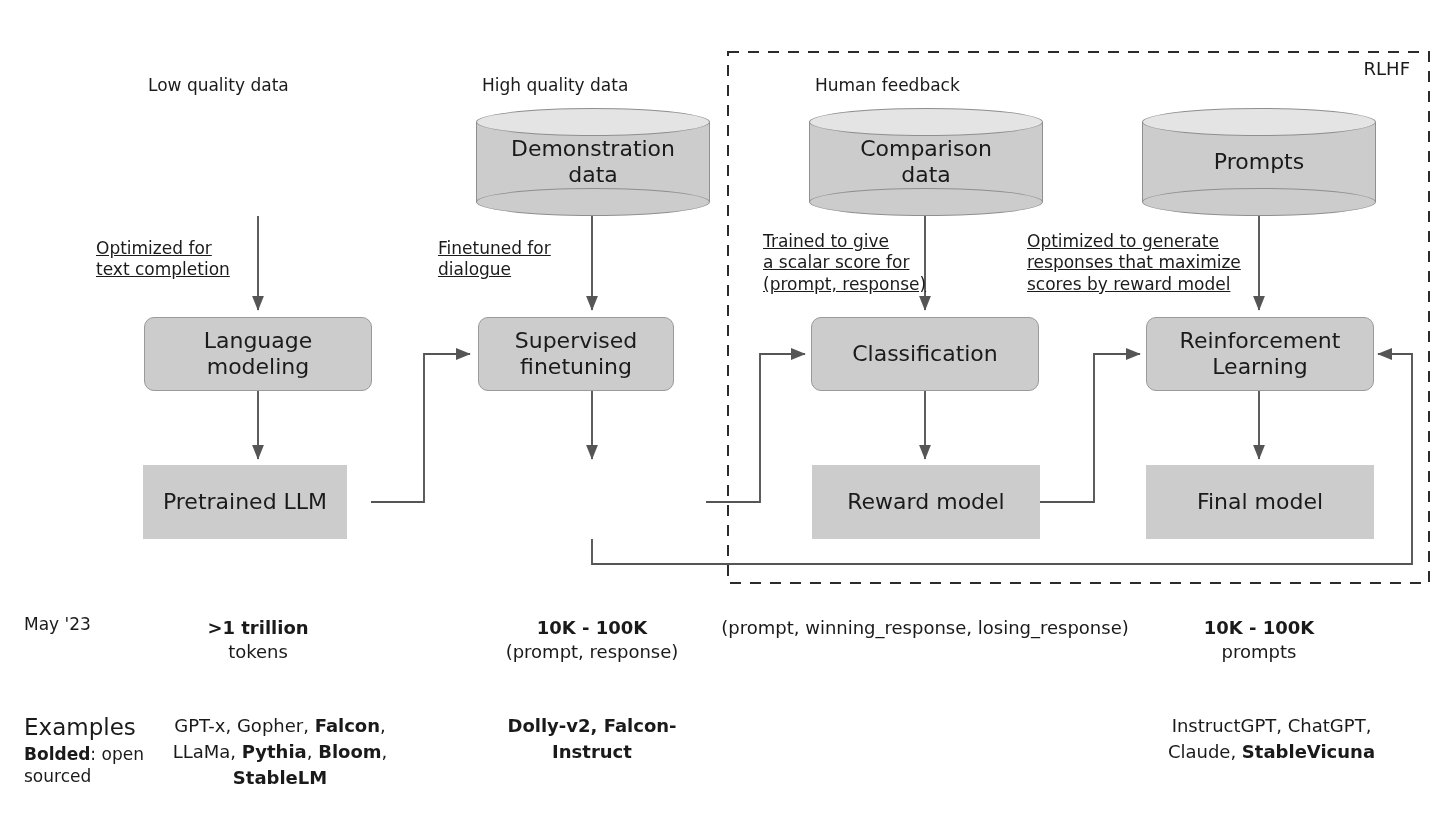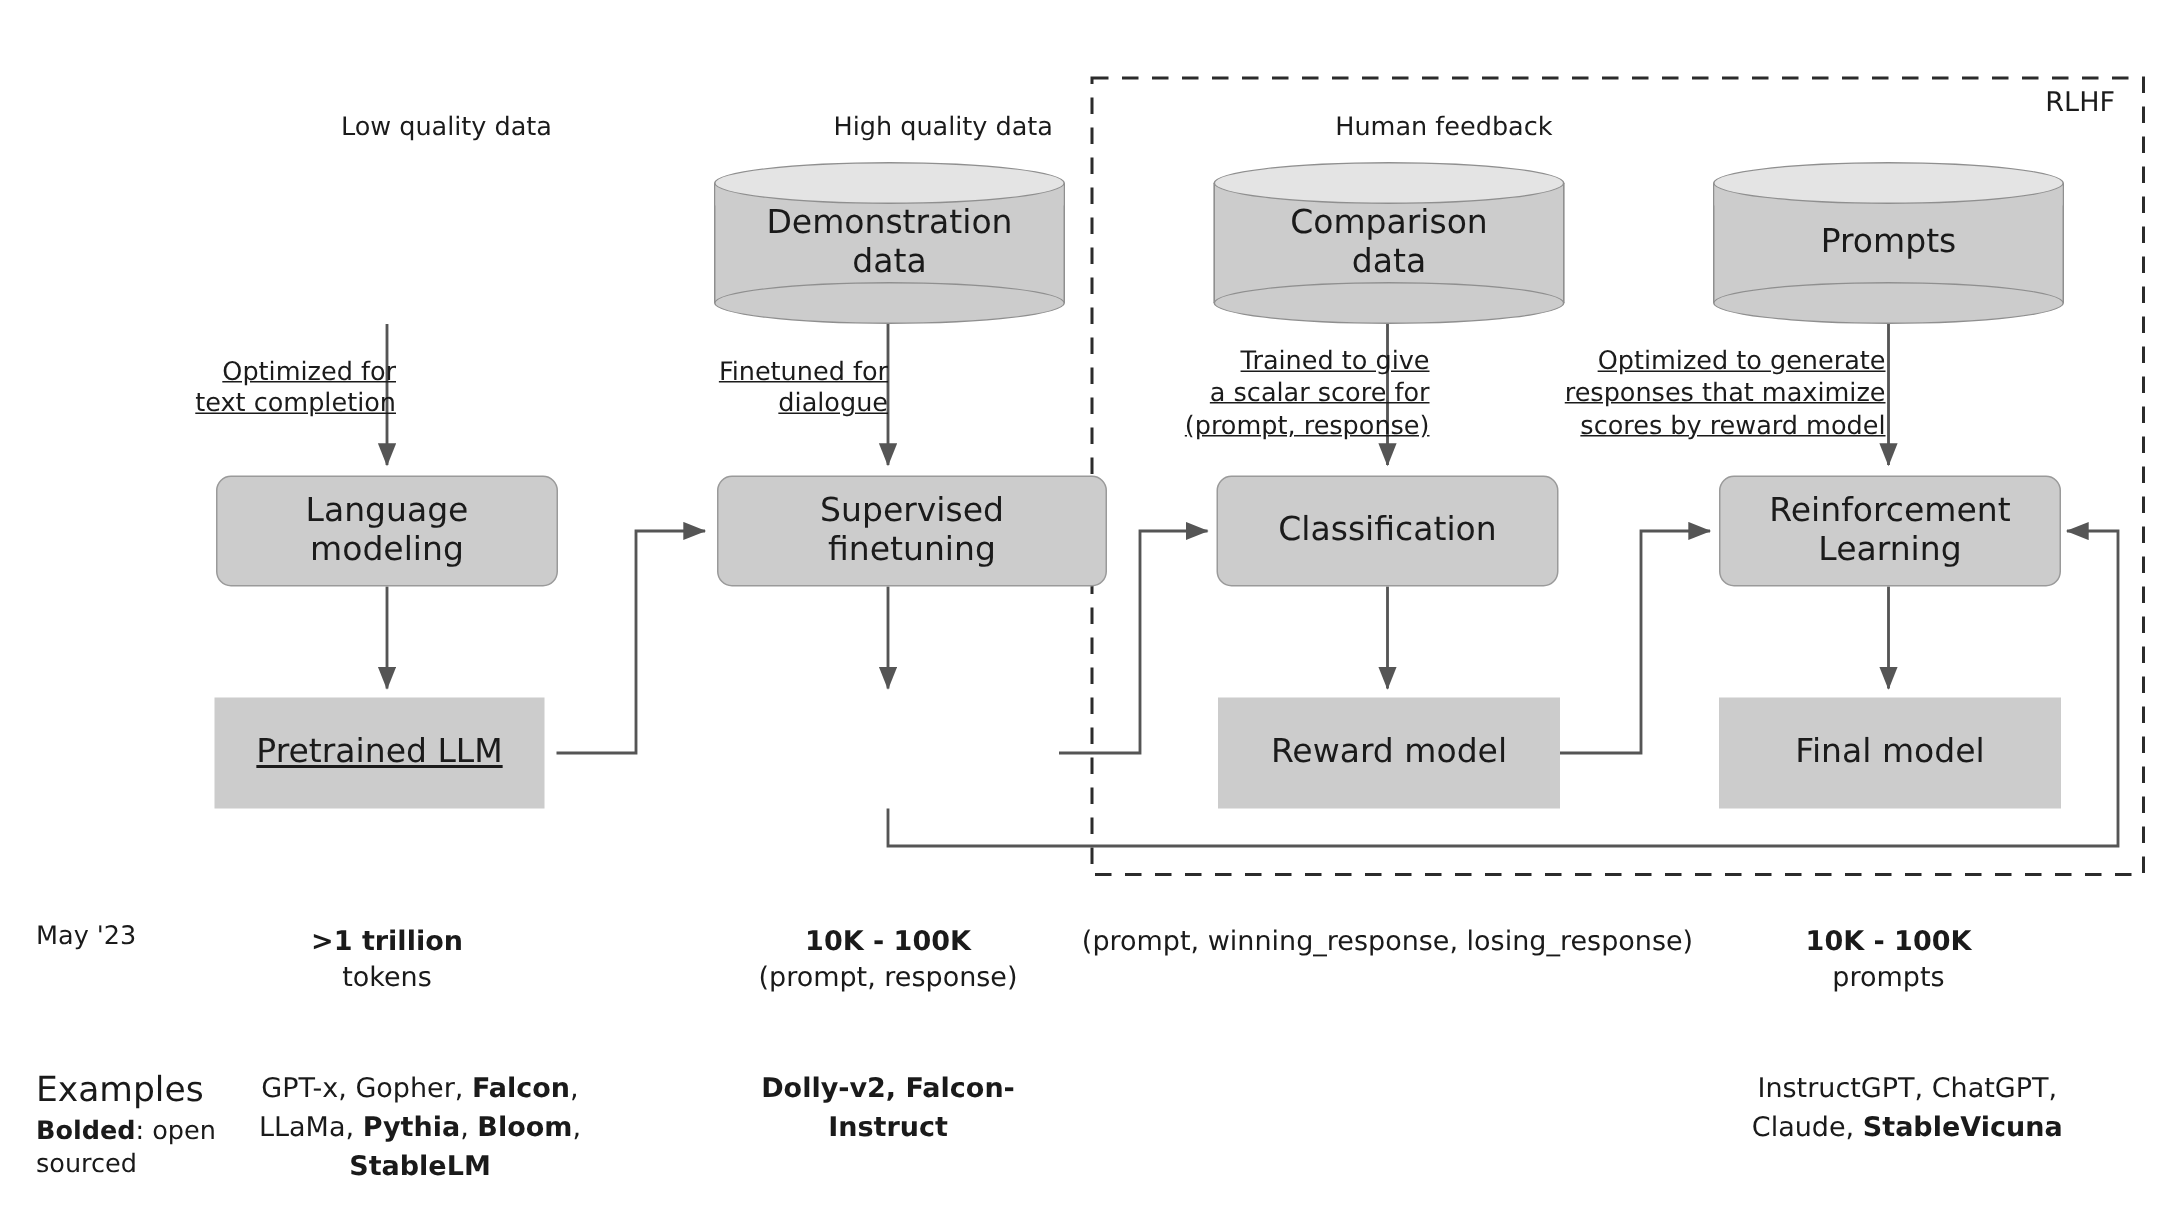--- a/index.html
+++ b/index.html
@@ -45,21 +45,21 @@
   }
   .cyl .lbl{
     position:absolute;left:0;right:0;top:0;bottom:0;
     display:flex;flex-direction:column;align-items:center;justify-content:center;
     text-align:center;line-height:1.18;z-index:3;
   }
   .cyl .lbl .l1{font-size:22px;}
   .cyl .lbl .l2{font-size:17px;}
 
   
-  .txt{position:absolute;text-align:right;line-height:1.25;color:#1b1b1b;}
+  .txt{position:absolute;text-align:left;line-height:1.25;color:#1b1b1b;}
   .cap-lbl{font-size:17px;}
   .edge-lbl{font-size:17px;text-decoration:underline;}
   .rlhf{font-size:18px;}
 
   
   .rowlabel{position:absolute;text-align:left;line-height:1.3;}
   .rowlabel .big{font-size:23px;display:block;}
   .rowlabel .sml{font-size:17px;display:block;}
   .scale-cell{position:absolute;text-align:center;line-height:1.35;font-size:18px;}
   .scale-cell .b{font-weight:bold;}
@@ -106,39 +106,39 @@
 
   <div class="txt cap-lbl" style="left:148px;top:75px;width:220px;">Low quality data</div>
 
 
   <div class="txt edge-lbl" style="left:96px;top:238px;width:168px;white-space:pre-line;">Optimized for
 text completion</div>
 
   <div class="node proc" style="left:144px;top:317px;width:228px;height:74px;white-space:pre-line;">Language
 modeling</div>
 
-  <div class="node model" style="left:143px;top:465px;width:220px;height:74px;text-decoration:underline;">Pretrained LLM</div>
+  <div class="node model" style="left:143px;top:465px;width:204px;height:74px;">Pretrained LLM</div>
 
   <div class="txt cap-lbl" style="left:482px;top:75px;width:220px;">High quality data</div>
 
   <div class="cyl" style="left:476px;top:108px;width:234px;height:108px;">
     <div class="body"></div>
     <div class="bot"></div>
     <div class="cap"></div>
     <div class="top"></div>
     <div class="lbl">
       <span class="l1">Demonstration</span>
       <span class="l1">data</span>
     </div>
   </div>
 
   <div class="txt edge-lbl" style="left:438px;top:238px;width:154px;white-space:pre-line;">Finetuned for
 dialogue</div>
 
-  <div class="node proc" style="left:478px;top:317px;width:260px;height:74px;white-space:pre-line;">Supervised
+  <div class="node proc" style="left:478px;top:317px;width:196px;height:74px;white-space:pre-line;">Supervised
 finetuning</div>
 
 
   <div class="txt cap-lbl" style="left:815px;top:75px;width:220px;">Human feedback</div>
 
   <div class="cyl" style="left:809px;top:108px;width:234px;height:108px;">
     <div class="body"></div>
     <div class="bot"></div>
     <div class="cap"></div>
     <div class="top"></div>

